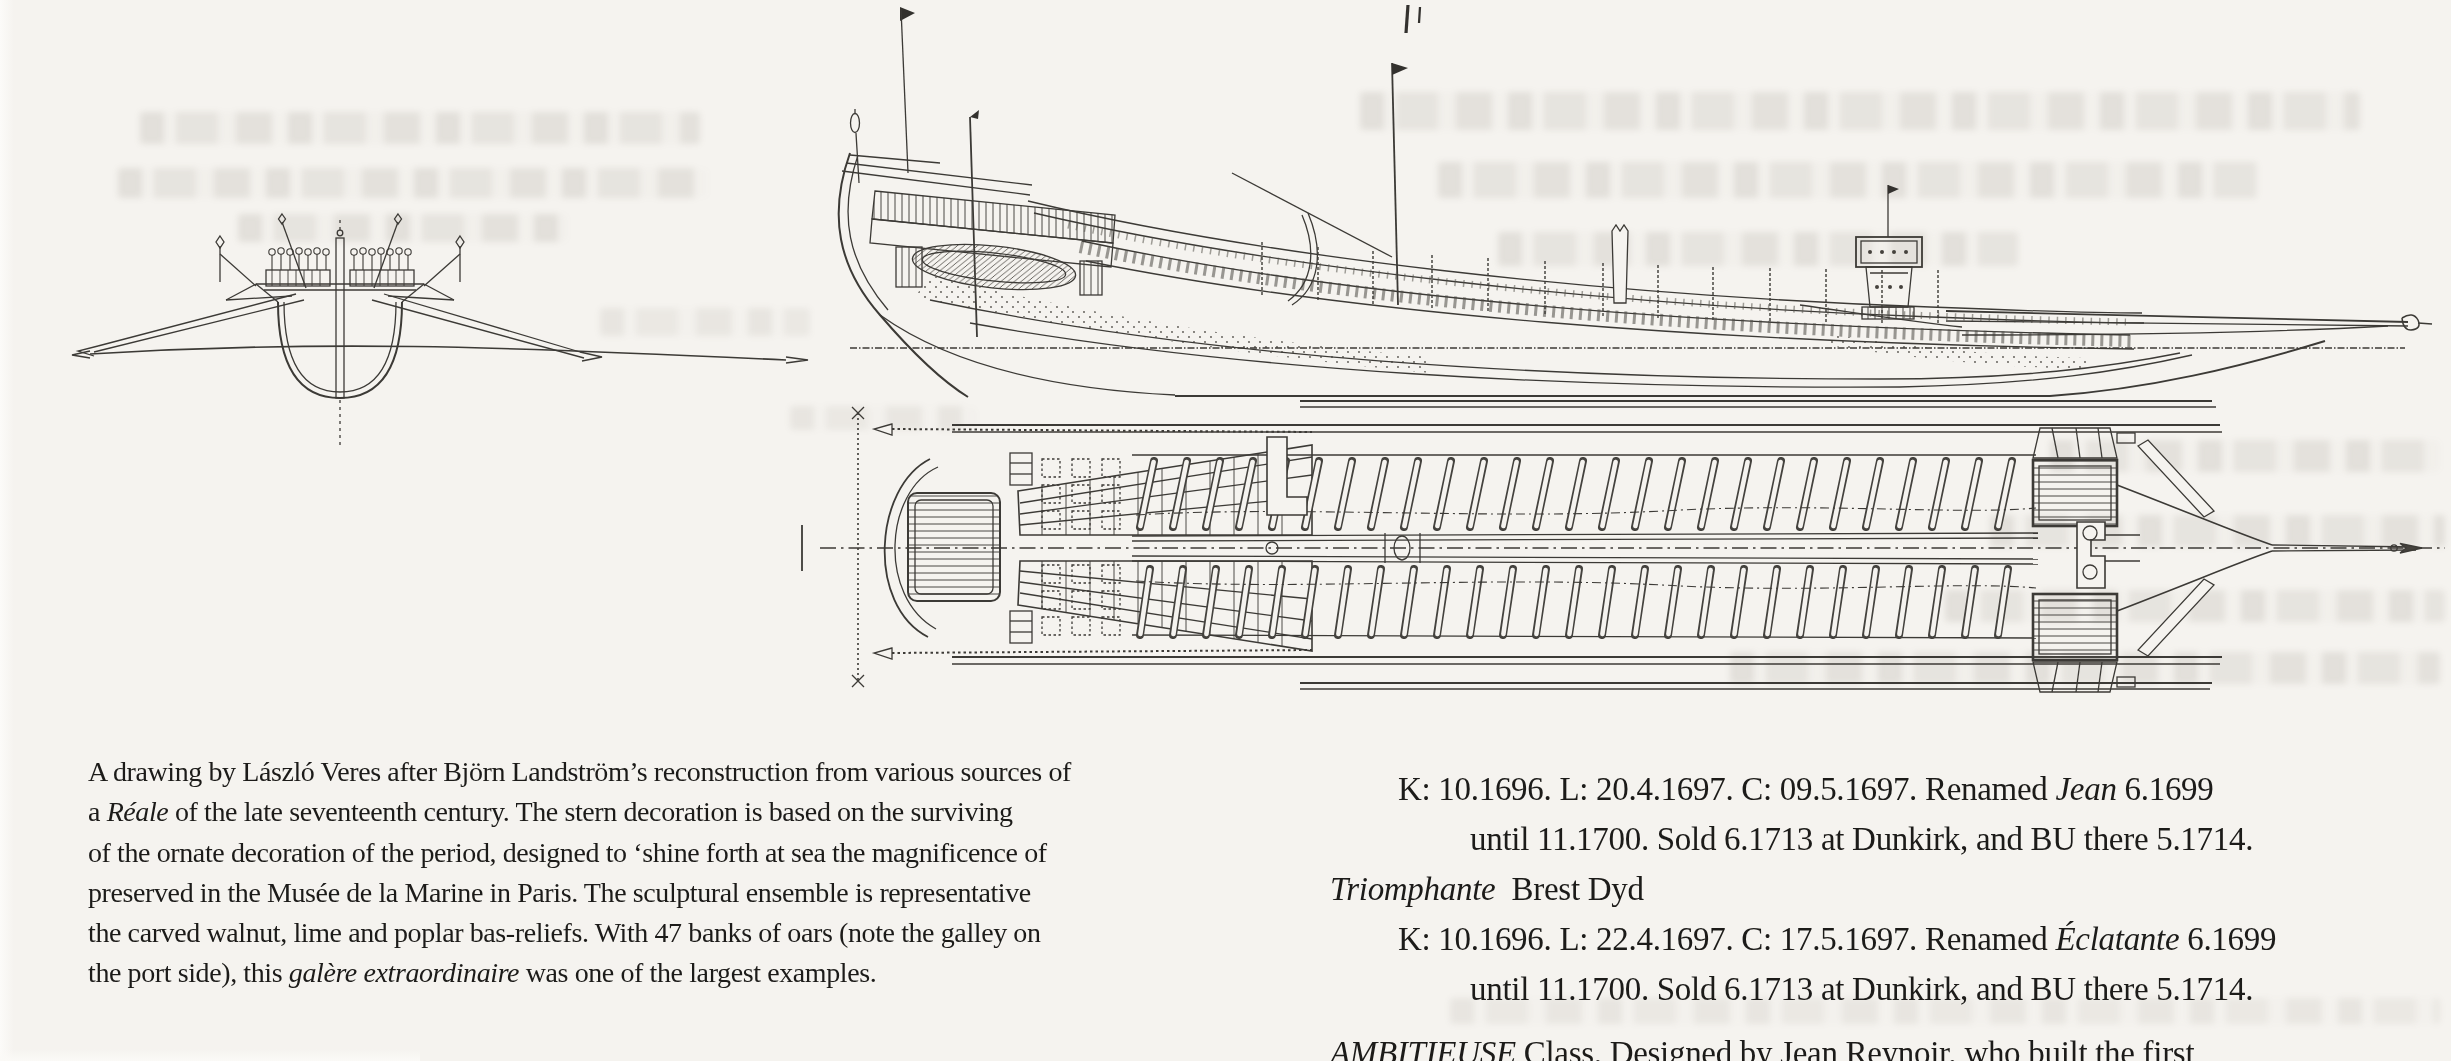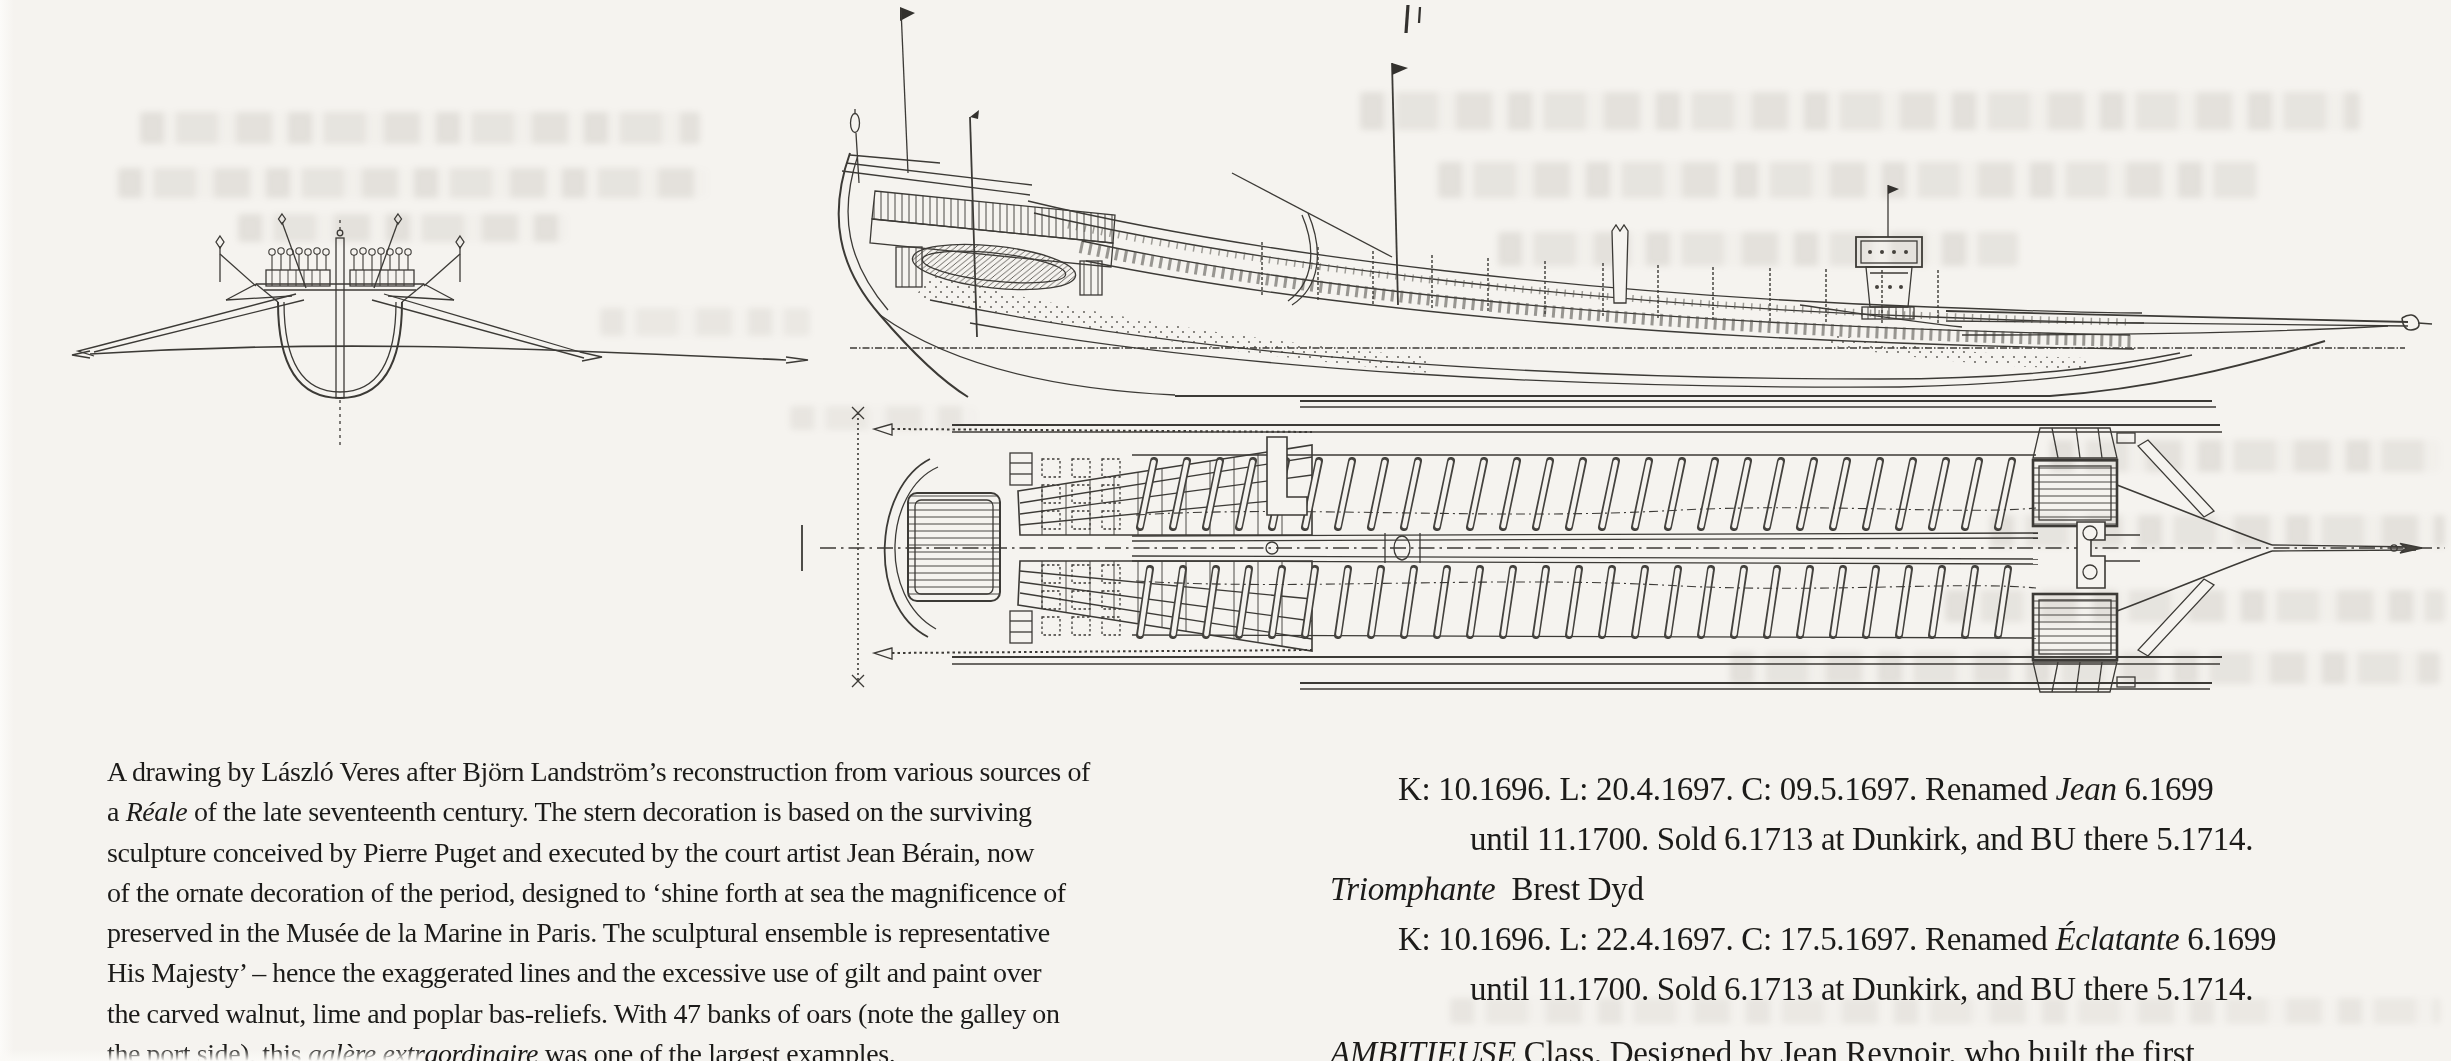--- a/index.html
+++ b/index.html
@@ -30,21 +30,21 @@
   svg.drawing{position:absolute;}
   #svg-section{left:60px;top:210px;}
   #svg-side{left:780px;top:5px;}
   #svg-plan{left:780px;top:395px;}
 
   
   .caption{
     position:absolute;left:88px;top:752px;width:1190px;
     font-size:28px;line-height:40.3px;letter-spacing:-0.4px;color:#1c1b19;
   }
-  .caption-line{white-space:pre;margin-left:19px;}
+  .caption-line{white-space:pre;}
 
   
   .entries{
     position:absolute;left:1330px;top:764px;width:1125px;
     font-size:33px;line-height:50px;letter-spacing:-0.3px;color:#1c1b19;
   }
   .entry-line{white-space:pre;}
 
   .it{font-style:italic;}
   .bd{font-weight:normal;}
@@ -480,24 +480,22 @@
       <line x1="1492" y1="150" x2="1636" y2="152"></line>
       <line x1="1492" y1="156" x2="1636" y2="155"></line>
       <circle cx="1614" cy="153" r="3.2"></circle>
       <path d="M1620,148.5 L1642,153 L1620,158 L1626,153 z" fill="#45423d"></path>
     </g>
   </svg>
 
   <div class="caption" id="caption-lines">
       <div class="caption-line"><span>A drawing by László Veres after Björn Landström’s reconstruction from various sources of</span></div>
       <div class="caption-line"><span>a </span><span class="it">Réale</span><span> of the late seventeenth century. The stern decoration is based on the surviving</span></div>
-      <div class="caption-line"><span>sculpture conceived by Pierre Puget and executed by the court artist Jean Bérain, now</span></div>
       <div class="caption-line"><span>of the ornate decoration of the period, designed to ‘shine forth at sea the magnificence of</span></div>
       <div class="caption-line"><span>preserved in the Musée de la Marine in Paris. The sculptural ensemble is representative</span></div>
-      <div class="caption-line"><span>His Majesty’ – hence the exaggerated lines and the excessive use of gilt and paint over</span></div>
       <div class="caption-line"><span>the carved walnut, lime and poplar bas-reliefs. With 47 banks of oars (note the galley on</span></div>
       <div class="caption-line"><span>the port side), this </span><span class="it">galère extraordinaire</span><span> was one of the largest examples.</span></div>
     </div>
 
   <div class="entries" id="entry-lines">
       <div class="entry-line" style="padding-left: 68px;"><span>K: 10.1696. L: 20.4.1697. C: 09.5.1697. Renamed </span><span class="it">Jean</span><span> 6.1699</span></div>
       <div class="entry-line" style="padding-left: 140px;"><span>until 11.1700. Sold 6.1713 at Dunkirk, and BU there 5.1714.</span></div>
       <div class="entry-line"><span class="it bd">Triomphante</span><span> Brest Dyd</span></div>
       <div class="entry-line" style="padding-left: 68px;"><span>K: 10.1696. L: 22.4.1697. C: 17.5.1697. Renamed </span><span class="it">Éclatante</span><span> 6.1699</span></div>
       <div class="entry-line" style="padding-left: 140px;"><span>until 11.1700. Sold 6.1713 at Dunkirk, and BU there 5.1714.</span></div>

